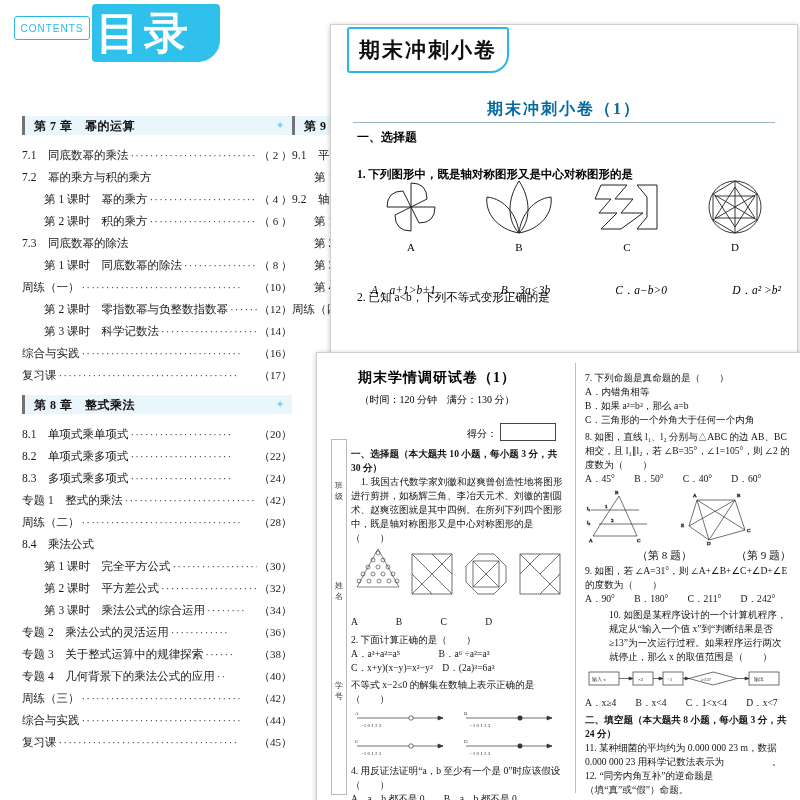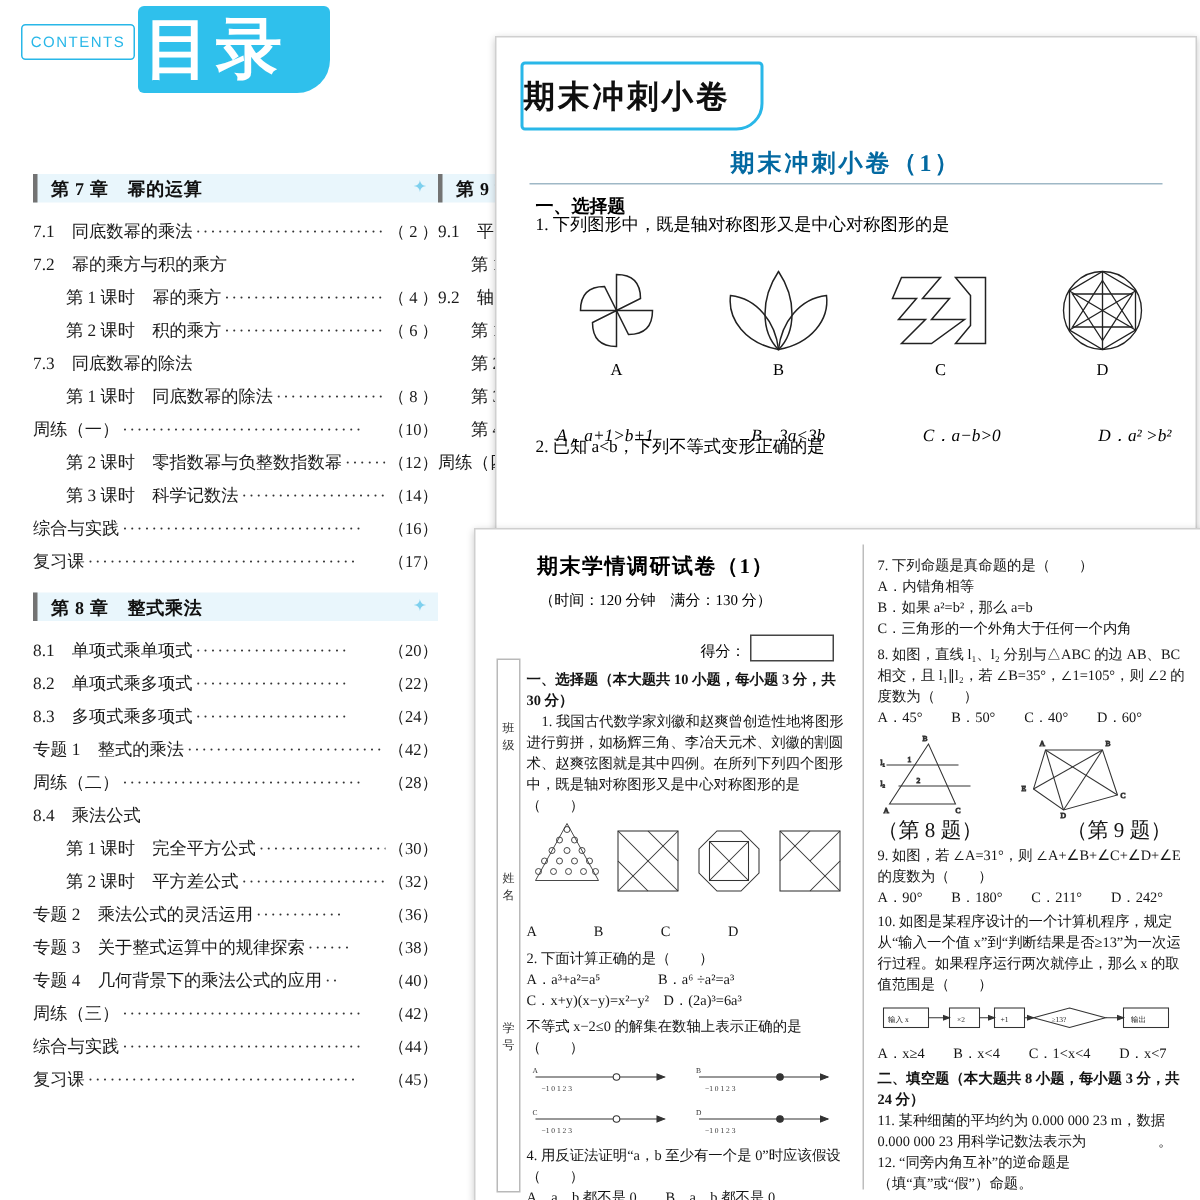--- a/index.html
+++ b/index.html
@@ -27,27 +27,27 @@
   .toc-row .dots{flex:1 1 auto;margin:0 2px;overflow:hidden;letter-spacing:1.2px;color:#333;font-size:11px;}
   .toc-row .pg{flex:0 0 auto;font-size:11px;}
   .ind1{padding-left:0px;}
   .ind2{padding-left:22px;}
 
   
   .panel{position:absolute;background:#fff;border:1px solid #cfcfcf;box-shadow:0 1px 5px rgba(0,0,0,.22);}
 
   
   #panel-sprint{left:330px;top:24px;width:466px;height:342px;}
-  .sprint-tab{position:absolute;left:16px;top:16px;width:158px;height:42px;border:2px solid #29b7e8;border-radius:3px 3px 18px 3px;
-    display:flex;align-items:center;justify-content:flex-start;}
+  .sprint-tab{position:absolute;left:16px;top:2px;width:158px;height:42px;border:2px solid #29b7e8;border-radius:3px 3px 18px 3px;
+    display:flex;align-items:center;justify-content:center;}
   .sprint-tab span{color:#0f0f0f;font-size:21px;font-weight:bold;letter-spacing:2px;font-family:"DejaVu Sans",sans-serif;}
   .sprint-h1{position:absolute;left:0;top:74px;width:466px;text-align:center;color:#0369a1;font-size:16px;font-weight:bold;letter-spacing:2px;}
   .sprint-rule{position:absolute;left:22px;top:97px;width:422px;border-bottom:1px solid #9fb8c6;}
   .sprint-sec{position:absolute;left:26px;top:104px;font-size:12px;font-weight:bold;}
-  .q1{position:absolute;left:26px;top:117px;font-size:11.5px;}
+  .q1{position:absolute;left:26px;top:142px;font-size:11.5px;font-weight:bold;}
   .q2{position:absolute;left:26px;top:236px;font-size:11.5px;margin-top:29px;}
   .optrow{position:absolute;left:40px;top:258px;width:410px;display:flex;justify-content:space-between;font-size:11.5px;}
   .optrow span{font-style:italic;font-family:"Liberation Serif",serif;}
   .figrow{position:absolute;left:34px;top:148px;width:420px;height:86px;}
   .figcell{position:absolute;top:0;width:92px;height:68px;}
   .figlbl{position:absolute;top:68px;width:92px;text-align:center;font-size:11px;}
 
   
   #panel-exam{left:316px;top:352px;width:484px;height:448px;}
   .exam-title{position:absolute;left:0;top:16px;width:240px;text-align:center;font-size:14px;font-weight:bold;letter-spacing:1px;}
@@ -166,20 +166,25 @@
     </div>
     <div class="toc-row ind2">
       <span class="lbl">第 1 课时　完全平方公式</span>
       <span class="dots">······················</span>
       <span class="pg">（30）</span>
     </div>
     <div class="toc-row ind2">
       <span class="lbl">第 2 课时　平方差公式</span>
       <span class="dots">······················</span>
       <span class="pg">（32）</span>
+    </div>
+    <div class="toc-row ind2">
+      <span class="lbl">第 3 课时　乘法公式的综合运用</span>
+      <span class="dots">········</span>
+      <span class="pg">（34）</span>
     </div>
     <div class="toc-row ind1">
       <span class="lbl">专题 2　乘法公式的灵活运用</span>
       <span class="dots">············</span>
       <span class="pg">（36）</span>
     </div>
     <div class="toc-row ind1">
       <span class="lbl">专题 3　关于整式运算中的规律探索</span>
       <span class="dots">······</span>
       <span class="pg">（38）</span>
@@ -445,25 +450,25 @@
           <line x1="112" y1="14" x2="124" y2="54"></line>
           <line x1="150" y1="14" x2="124" y2="54"></line>
           <text x="108" y="11">A</text>
             <text x="152" y="11">B</text>
           <text x="162" y="46">C</text>
             <text x="122" y="59">D</text>
             <text x="96" y="41">E</text>
         </g>
       </svg>
     </div>
-    <div style="text-align:left;font-size:14px;">（第 8 题）　　　　（第 9 题）</div>
+    <div style="text-align:right;font-size:11px;">（第 8 题）　　　　（第 9 题）</div>
 
     <div style="margin-top:2px;">9. 如图，若 ∠A=31°，则 ∠A+∠B+∠C+∠D+∠E 的度数为（　　）</div>
     <div>A．90°　　B．180°　　C．211°　　D．242°</div>
-    <div style="margin-top:2px;">10. 如图是某程序设计的一个计算机程序，规定从“输入一个值 x”到“判断结果是否≥13”为一次运行过程。如果程序运行两次就停止，那么 x 的取值范围是（　　）</div>
+    <div style="margin-top:2px;margin-left:24px;">10. 如图是某程序设计的一个计算机程序，规定从“输入一个值 x”到“判断结果是否≥13”为一次运行过程。如果程序运行两次就停止，那么 x 的取值范围是（　　）</div>
 
     <div style="height:32px;position:relative;">
       <svg width="200" height="30" viewBox="0 0 200 30">
         <g stroke="#333" stroke-width="0.7" fill="none" font-size="5.5" font-family="Liberation Serif, serif">
           <rect x="4" y="8" width="30" height="13"></rect>
           <rect x="48" y="8" width="20" height="13"></rect>
           <rect x="78" y="8" width="20" height="13"></rect>
           <polygon points="122,8 146,14.5 122,21 98,14.5" transform="translate(6,0)"></polygon>
           <rect x="164" y="8" width="30" height="13"></rect>
           <line x1="34" y1="14.5" x2="48" y2="14.5"></line>

